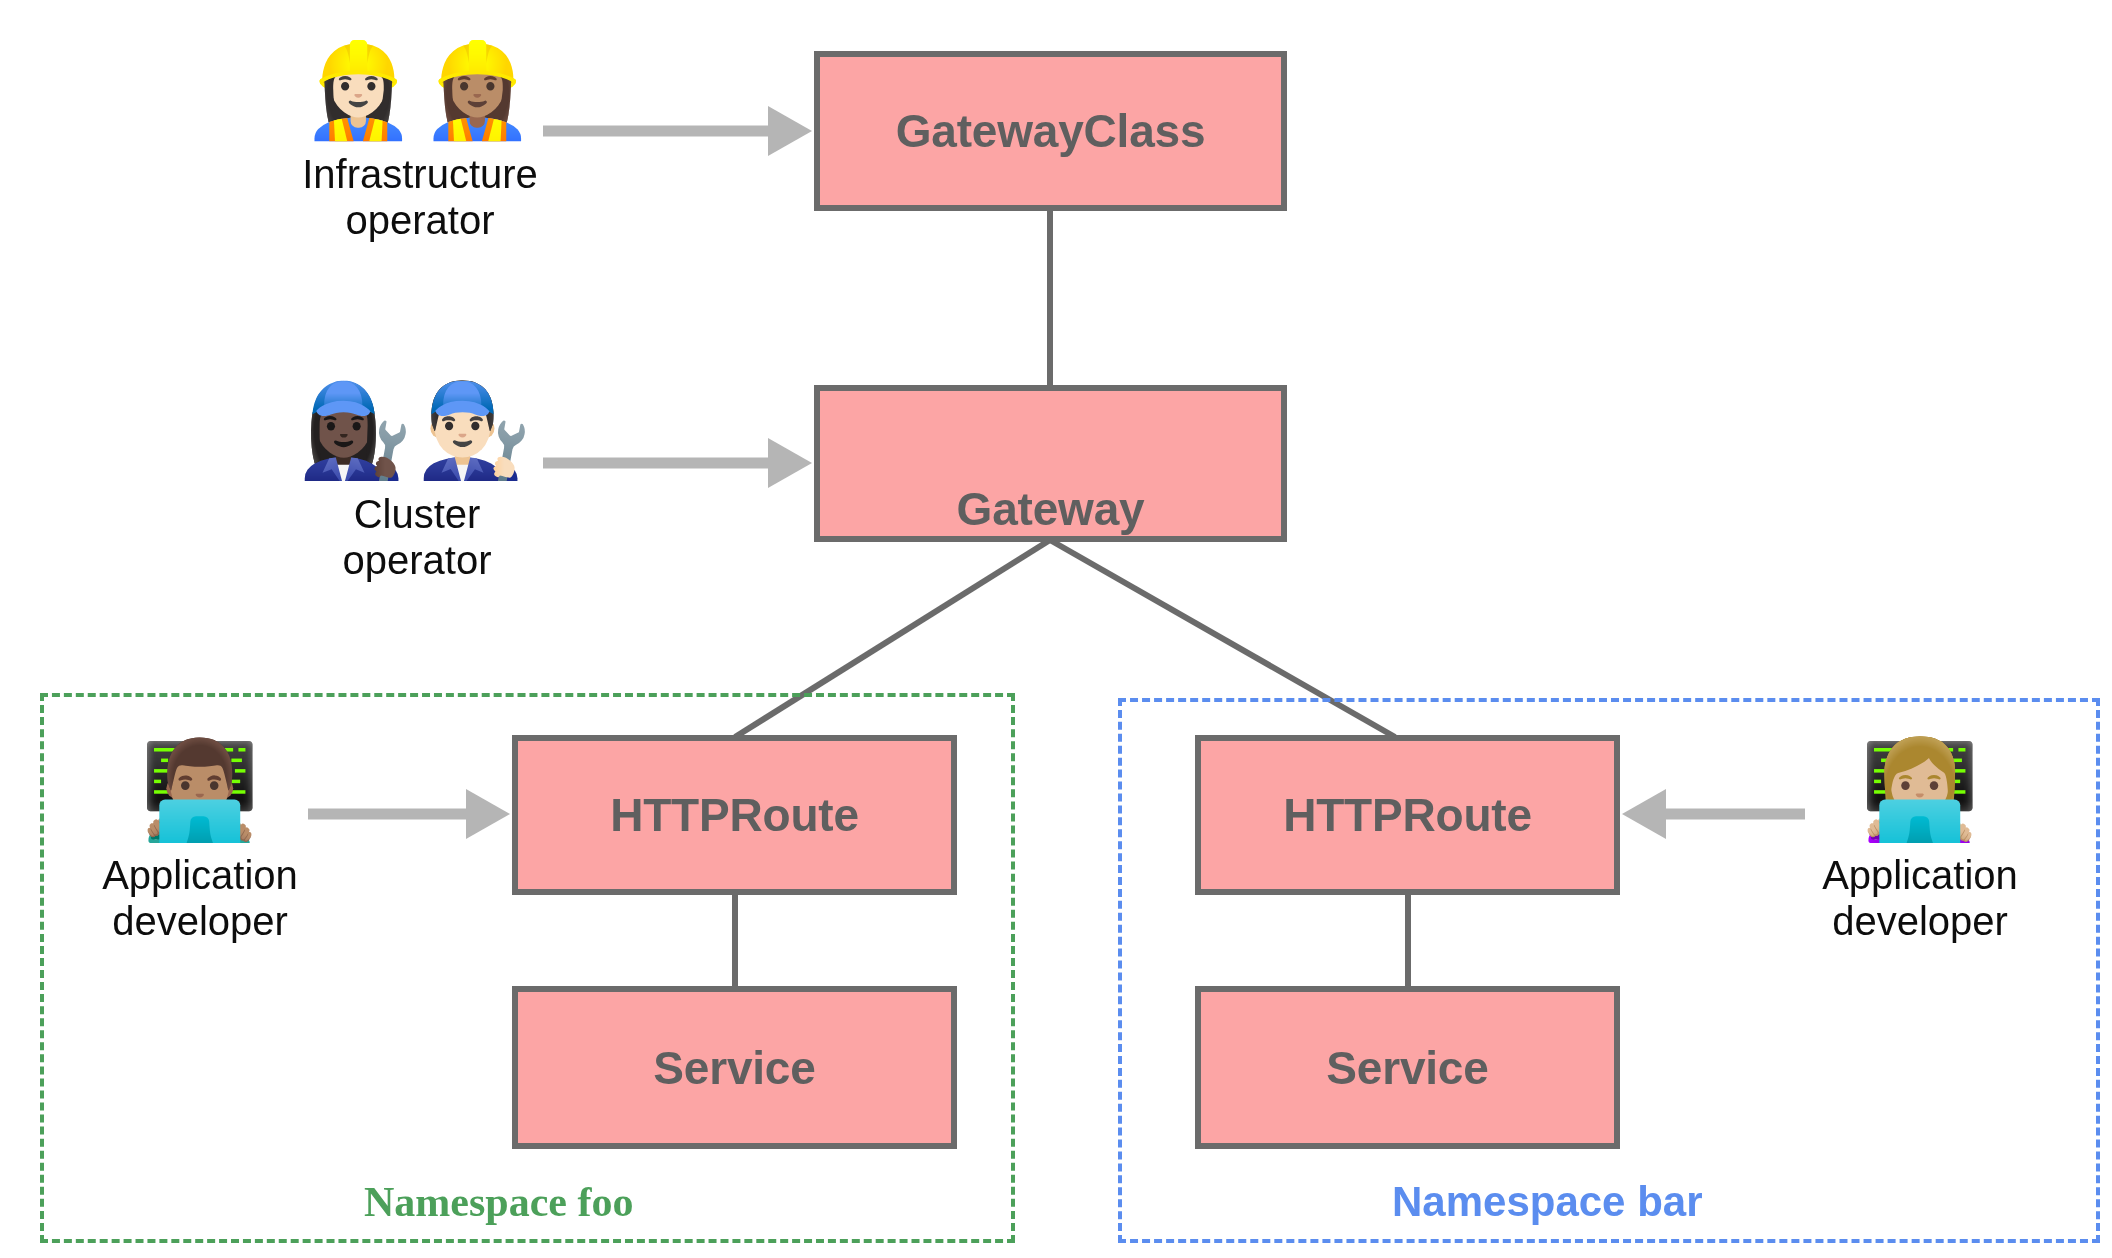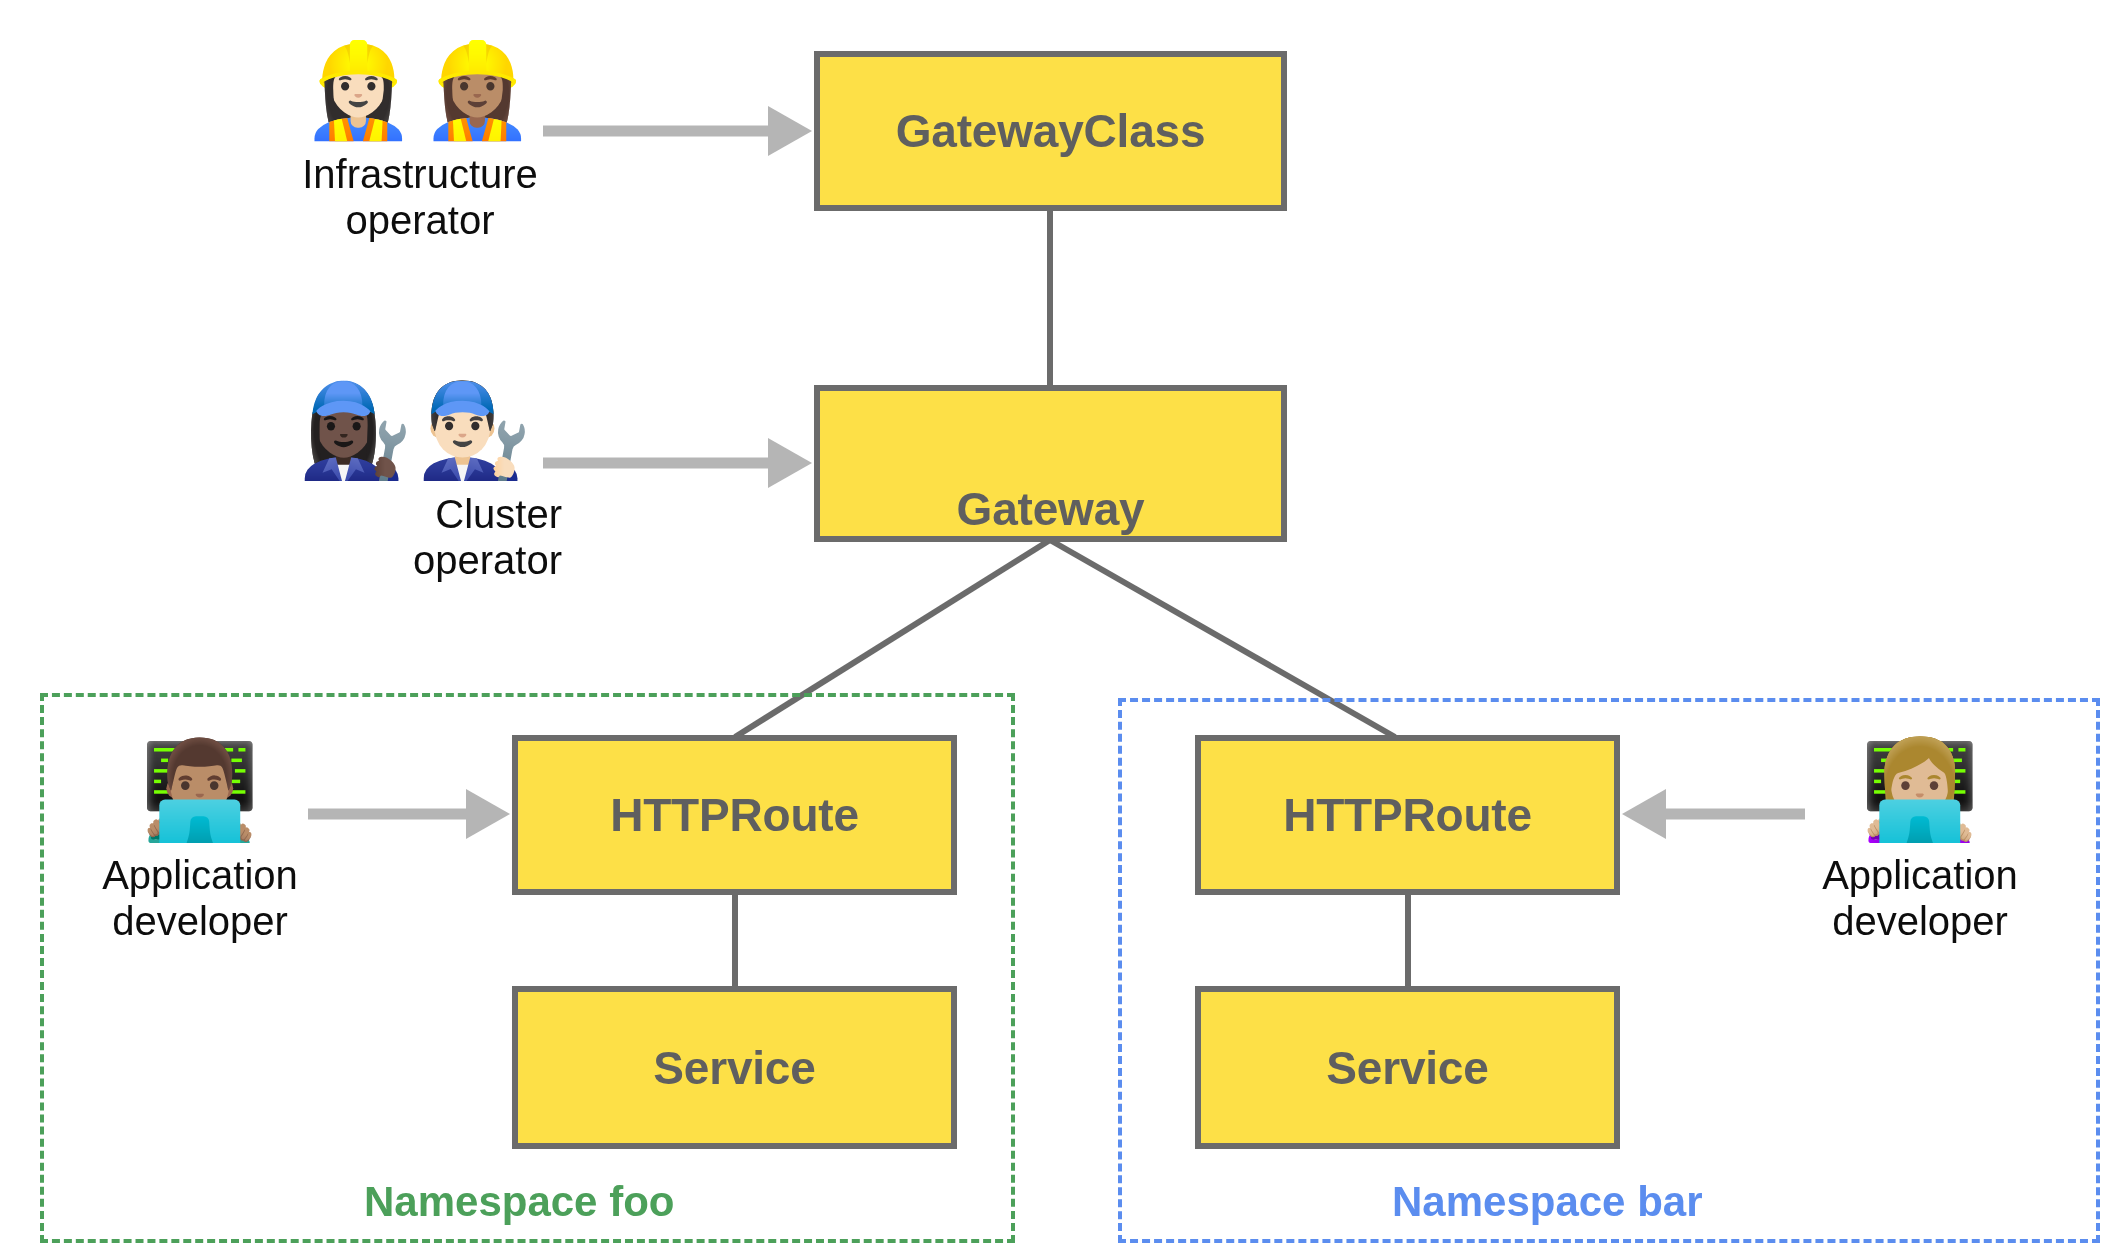--- a/index.html
+++ b/index.html
@@ -21,21 +21,21 @@
     position: absolute;
     left: 0;
     top: 0;
     width: 2112px;
     height: 1258px;
   }
   .node-box {
     position: absolute;
     box-sizing: border-box;
     border: 6px solid #6b6b6b;
-    background: #fde047;
+    background: #fca5a5;
     display: flex;
     align-items: center;
     justify-content: center;
   }
   .node-label {
     font-family: "Liberation Sans", sans-serif;
     font-weight: bold;
     font-size: 46px;
     color: #5f5f5f;
     letter-spacing: -0.2px;
@@ -111,21 +111,21 @@
         </g>
         <g>
           <line x1="1805" y1="814" x2="1666" y2="814" stroke="#b5b5b5" stroke-width="11"></line>
           <polygon points="1622,814 1666,789 1666,839" fill="#b5b5b5"></polygon>
         </g>
       </g>
   </svg>
 
   <div id="namespaces-layer">
       <div class="ns-box" style="left: 40px; top: 693px; width: 975px; height: 550px; border: 4px dashed rgb(76, 160, 90);"></div>
-      <div class="ns-label" style="left: 364px; top: 1178px; color: rgb(76, 160, 90);">Namespace foo</div>
+      <div class="ns-label" style="left: 364px; top: 1178px; color: rgb(76, 160, 90); font-family: Liberation Serif, serif;">Namespace foo</div>
       <div class="ns-box" style="left: 1118px; top: 698px; width: 982px; height: 545px; border: 4px dashed rgb(91, 141, 239);"></div>
       <div class="ns-label" style="left: 1392px; top: 1178px; color: rgb(91, 141, 239);">Namespace bar</div>
     </div>
   <div id="nodes-layer">
       <div class="node-box" style="left: 814px; top: 51px; width: 473px; height: 160px; border-color: rgb(107, 107, 107);">
         <span class="node-label" style="color: rgb(95, 95, 95);">GatewayClass</span>
       </div>
       <div class="node-box" style="left: 814px; top: 385px; width: 473px; height: 157px; border-color: rgb(107, 107, 107); align-items: flex-end;">
         <span class="node-label" style="color: rgb(95, 95, 95);">Gateway</span>
       </div>
@@ -143,21 +143,21 @@
       </div>
     </div>
   <div id="personas-layer">
       <div class="persona" style="left: 275px; top: 45px; width: 290px;">
         <div class="persona-emoji">👷🏻‍♀️👷🏽‍♀️</div>
         <div class="persona-label" style="color: rgb(13, 13, 13);">Infrastructure
 operator</div>
       </div>
       <div class="persona" style="left: 272px; top: 385px; width: 290px;">
         <div class="persona-emoji">👩🏿‍🔧👨🏻‍🔧</div>
-        <div class="persona-label" style="color: rgb(13, 13, 13); text-align: right;">Cluster
+        <div class="persona-label" style="color: rgb(13, 13, 13);">Cluster
 operator</div>
       </div>
       <div class="persona" style="left: 80px; top: 742px; width: 240px;">
         <div class="persona-emoji small">👨🏽‍💻</div>
         <div class="persona-label" style="color: rgb(13, 13, 13);">Application
 developer</div>
       </div>
       <div class="persona" style="left: 1800px; top: 742px; width: 240px;">
         <div class="persona-emoji small">👩🏼‍💻</div>
         <div class="persona-label" style="color: rgb(13, 13, 13);">Application

